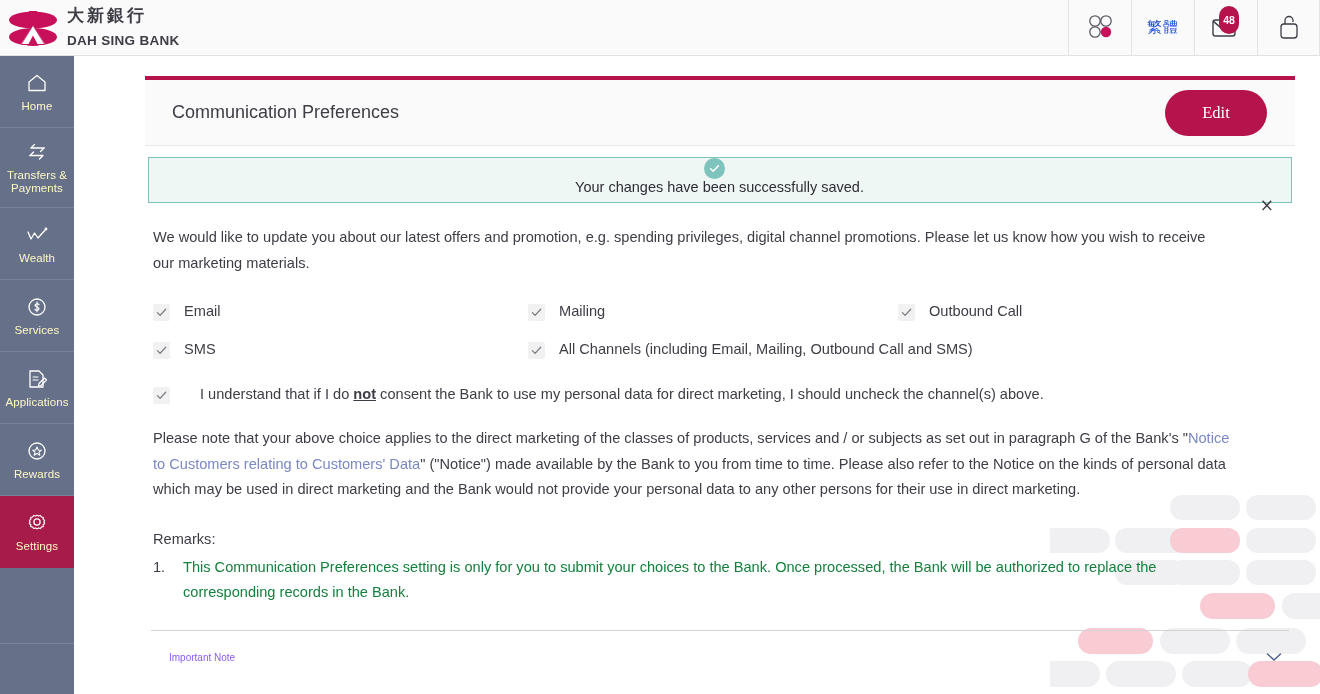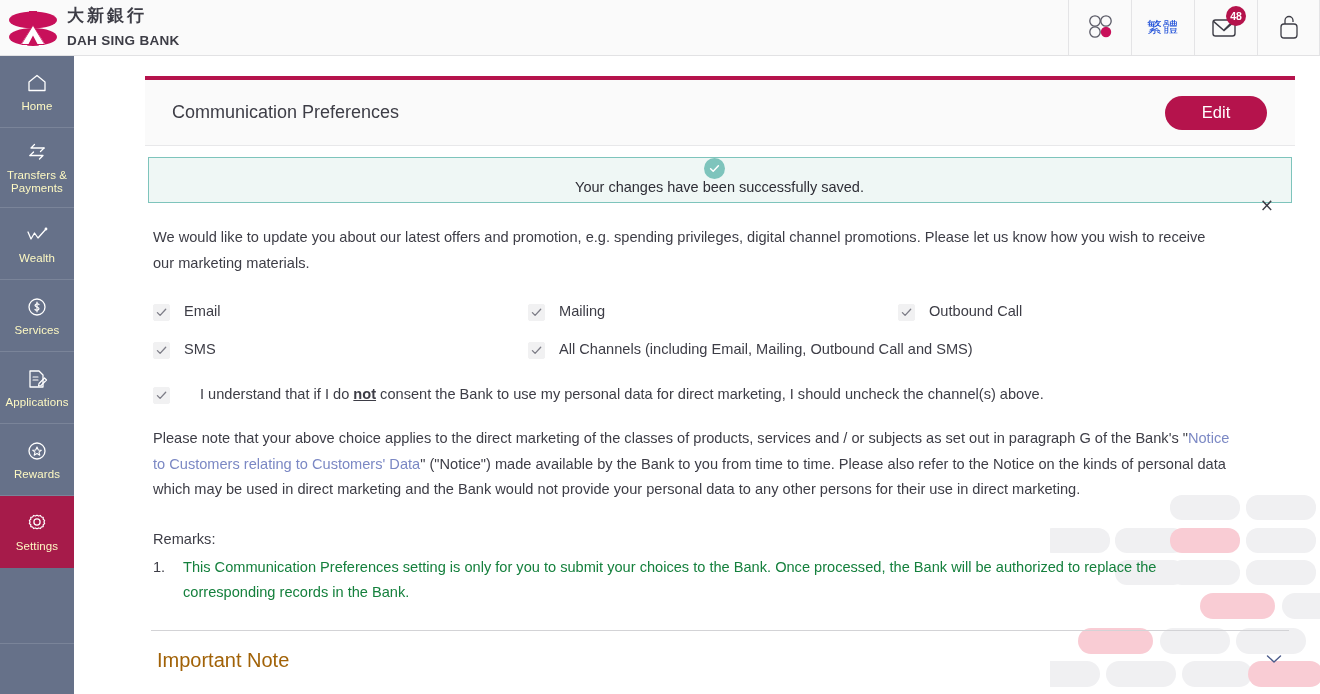--- a/index.html
+++ b/index.html
@@ -34,22 +34,22 @@
 
   #header-actions { margin-left: auto; display: flex; align-items: stretch; }
   .hdr-btn {
     width: 63px; display: flex; align-items: center; justify-content: center;
     border-left: 1px solid #e4e4e6; position: relative; cursor: pointer;
     background: #fafafa;
   }
   .hdr-btn:last-child { border-right: 1px solid #e4e4e6; }
   #lang-btn { font-size: 15px; color: #1d4ed8; font-family: "DejaVu Sans", sans-serif; letter-spacing: 1px; }
   #msg-badge {
-    position: absolute; top: 6px; right: 11px;
-    min-width: 20px; height: 20px; border-radius: 10px;
+    position: absolute; top: 6px; right: 18px;
+    min-width: 20px; height: 28px; border-radius: 10px;
     background: #b5134c; color: #fff;
     font-size: 10.5px; font-weight: 700;
     display: flex; align-items: center; justify-content: center;
     padding: 0 4px; line-height: 1;
   }
 
   
   #sidebar {
     position: absolute; top: 56px; left: 0;
     width: 74px; height: 638px;
@@ -95,24 +95,24 @@
 
   
   #card-head {
     height: 66px; background: #fafafa;
     border-bottom: 1px solid #e8e8ea;
     display: flex; align-items: center; padding: 0 28px 0 27px;
   }
   #page-title { font-size: 18px; color: #3d3d46; font-weight: 400; }
   #edit-button {
     margin-left: auto;
-    width: 102px; height: 34px; border-radius: 23px;
+    width: 102px; height: 46px; border-radius: 23px;
     background: #b5134c; color: #ffffff;
     border: none; cursor: pointer;
-    font-size: 16.5px; font-family: Liberation Sans, sans-serif;
+    font-size: 16.5px; font-family: Liberation Serif, serif;
     display: flex; align-items: center; justify-content: center;
   }
 
   
   #alert {
     margin: 11px 3px 0 3px;
     height: 46px;
     background: #eff7f5; border: 1px solid #7ec4bc;
     display: flex; align-items: center; padding: 0 14px 0 13px;
     position: relative;
@@ -173,21 +173,21 @@
   #remarks-num { font-size: 14.6px; line-height: 25.5px; color: #3d3d46; width: 20px; }
   #remarks-text { font-size: 14.6px; line-height: 25.5px; color: #15803d; width: 1065px; }
 
   #accordion {
     margin: 24px 3px 0 3px;
     border-top: 1px solid #d3d3d6;
     padding-top: 18px;
     display: flex; align-items: center; cursor: pointer;
     position: relative;
   }
-  #accordion-title { font-size: 20px; color: #a16207; margin-left: 6px; }
+  #accordion-title { font-size: 10px; color: #8b5cf6; margin-left: 18px; }
   #accordion-chevron { margin-left: auto; margin-right: 6px; display: block; }
 </style>
 </head>
 <body>
 
 <div id="top-header">
 
   <div id="brand">
     <div id="brand-mark">
       <svg width="50" height="40" viewBox="0 0 50 40">

